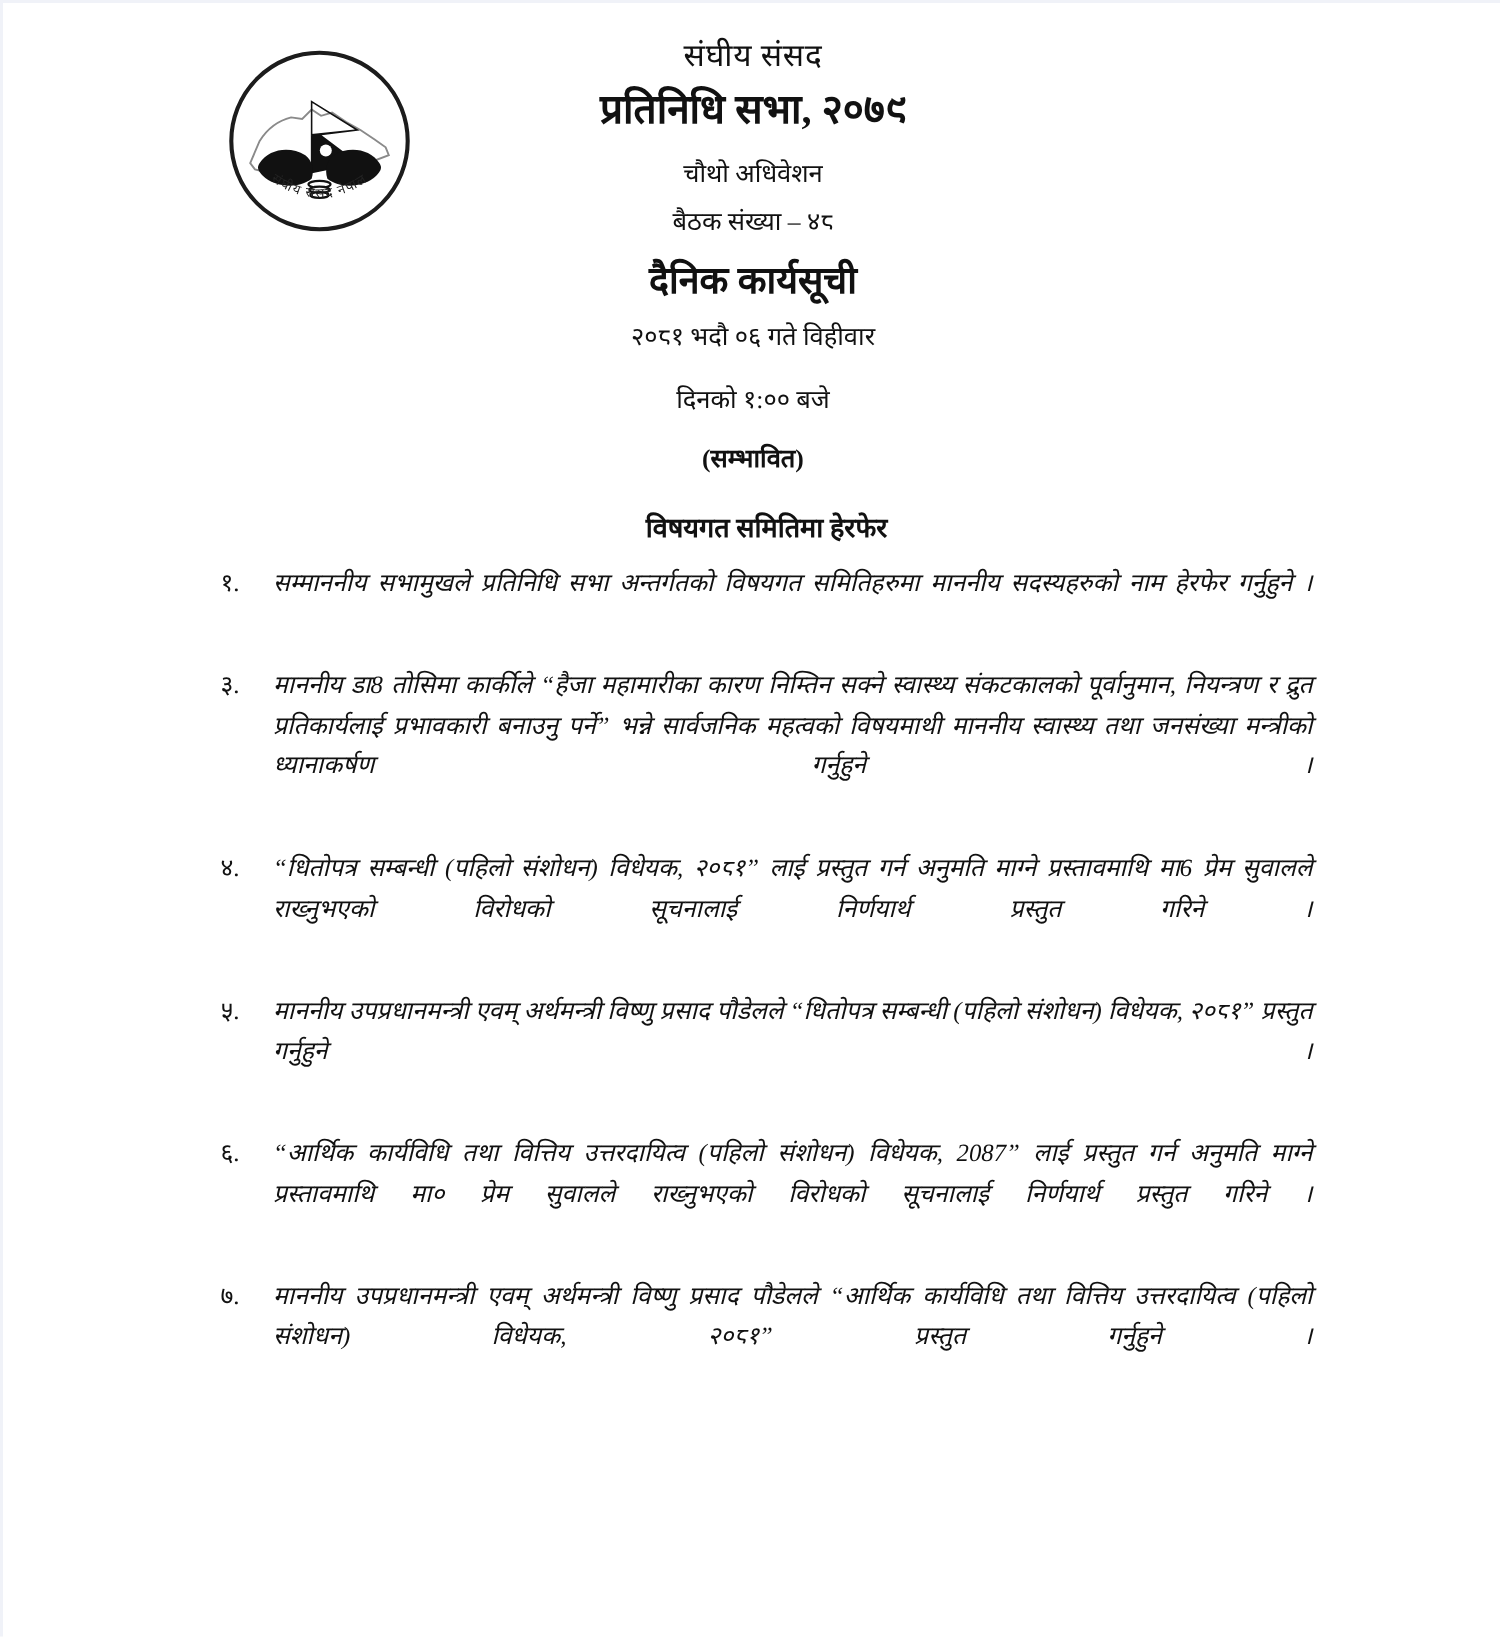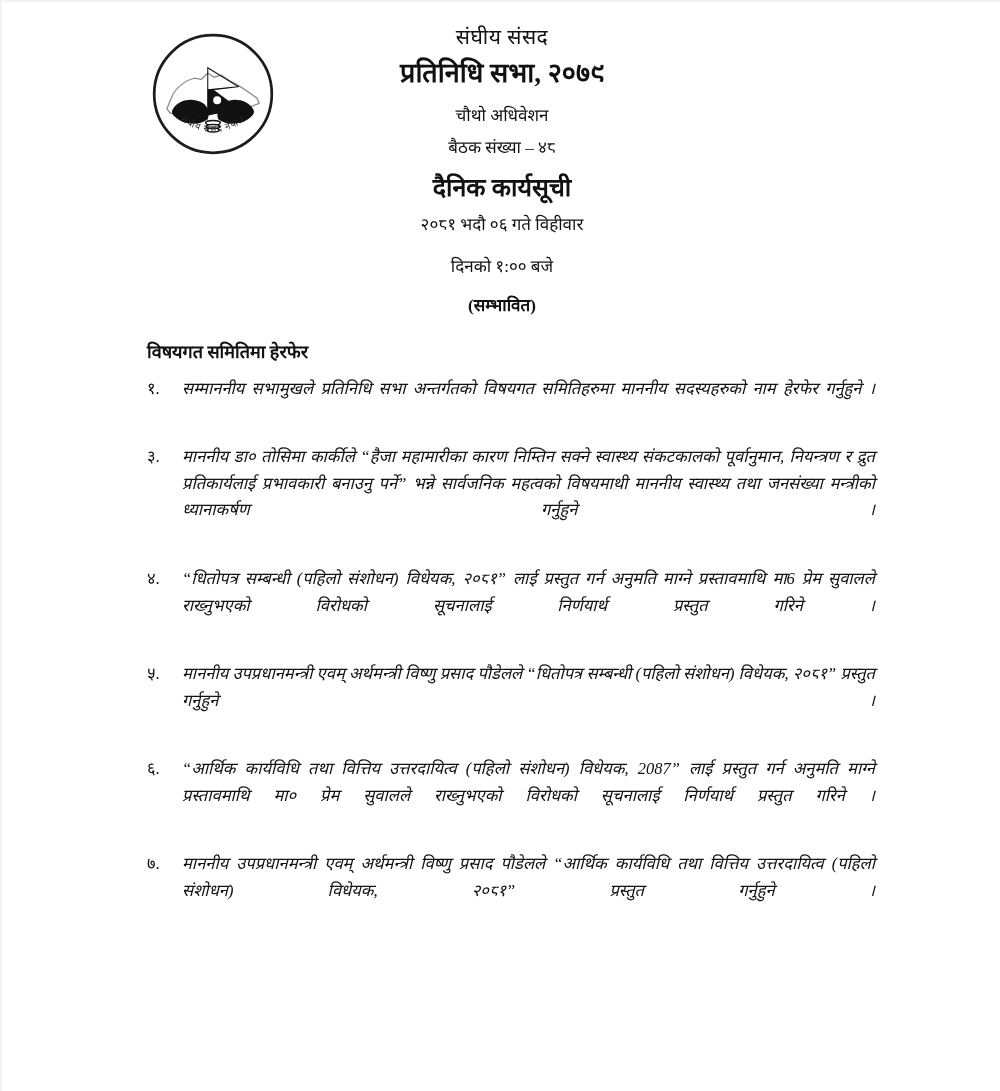--- a/index.html
+++ b/index.html
@@ -22,21 +22,21 @@
   .house{font-size:27px;font-weight:bold;margin:0 0 14px;}
   .session{font-size:17px;margin:0 0 11px;}
   .meeting{font-size:17px;margin:0 0 13px;}
   .doc-title{font-size:25px;font-weight:bold;margin:0 0 11px;}
   .date-line{font-size:17px;margin:0 0 21px;}
   .time-line{font-size:17px;margin:0 0 18px;}
   .tentative{font-size:17px;font-weight:bold;margin:0;}
 
   
   .content{padding:0 127px 0 145px;}
-  .sec-h{font-size:18px;font-weight:bold;margin:22px 0 13px;}
+  .sec-h{font-size:18px;font-weight:bold;text-align:center;margin:22px 0 13px;}
   .item{display:flex;margin:0 0 15px;}
   .num{flex:0 0 35px;font-size:16.5px;line-height:1.62;}
   .txt{flex:1;margin:0;font-size:16.5px;line-height:1.62;text-align:justify;font-style:italic;}
   .txt::after{content:"";display:inline-block;width:100%;}
 </style>
 </head>
 <body>
 
 <div class="page">
 
@@ -77,21 +77,21 @@
       <div class="item">
         <span class="num">१.</span>
         <p class="txt">सम्माननीय सभामुखले प्रतिनिधि सभा अन्तर्गतको विषयगत समितिहरुमा माननीय सदस्यहरुको नाम हेरफेर गर्नुहुने ।</p>
       </div>
     </section>
 
 
     <section>
       <div class="item">
         <span class="num">३.</span>
-        <p class="txt">माननीय डा० तोसिमा कार्कीले “हैजा महामारीका कारण निम्तिन सक्ने स्वास्थ्य संकटकालको पूर्वानुमान, नियन्त्रण र द्रुत प्रतिकार्यलाई प्रभावकारी बनाउनु पर्ने” भन्ने सार्वजनिक महत्वको विषयमाथी माननीय स्वास्थ्य तथा जनसंख्या मन्त्रीको ध्यानाकर्षण गर्नुहुने ।</p>
+        <p class="txt">माननीय डा8 तोसिमा कार्कीले “हैजा महामारीका कारण निम्तिन सक्ने स्वास्थ्य संकटकालको पूर्वानुमान, नियन्त्रण र द्रुत प्रतिकार्यलाई प्रभावकारी बनाउनु पर्ने” भन्ने सार्वजनिक महत्वको विषयमाथी माननीय स्वास्थ्य तथा जनसंख्या मन्त्रीको ध्यानाकर्षण गर्नुहुने ।</p>
       </div>
     </section>
 
     <section>
       <div class="item">
         <span class="num">४.</span>
         <p class="txt">“धितोपत्र सम्बन्धी (पहिलो संशोधन) विधेयक, २०८१” लाई प्रस्तुत गर्न अनुमति माग्ने प्रस्तावमाथि मा6 प्रेम सुवालले राख्नुभएको विरोधको सूचनालाई निर्णयार्थ प्रस्तुत गरिने ।</p>
       </div>
       <div class="item">
         <span class="num">५.</span>

